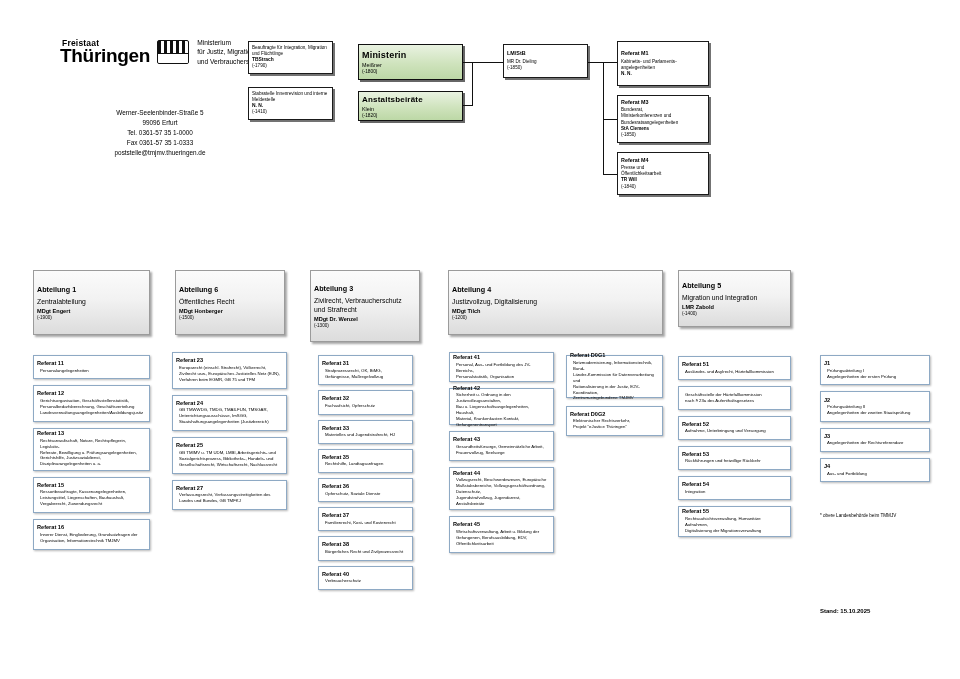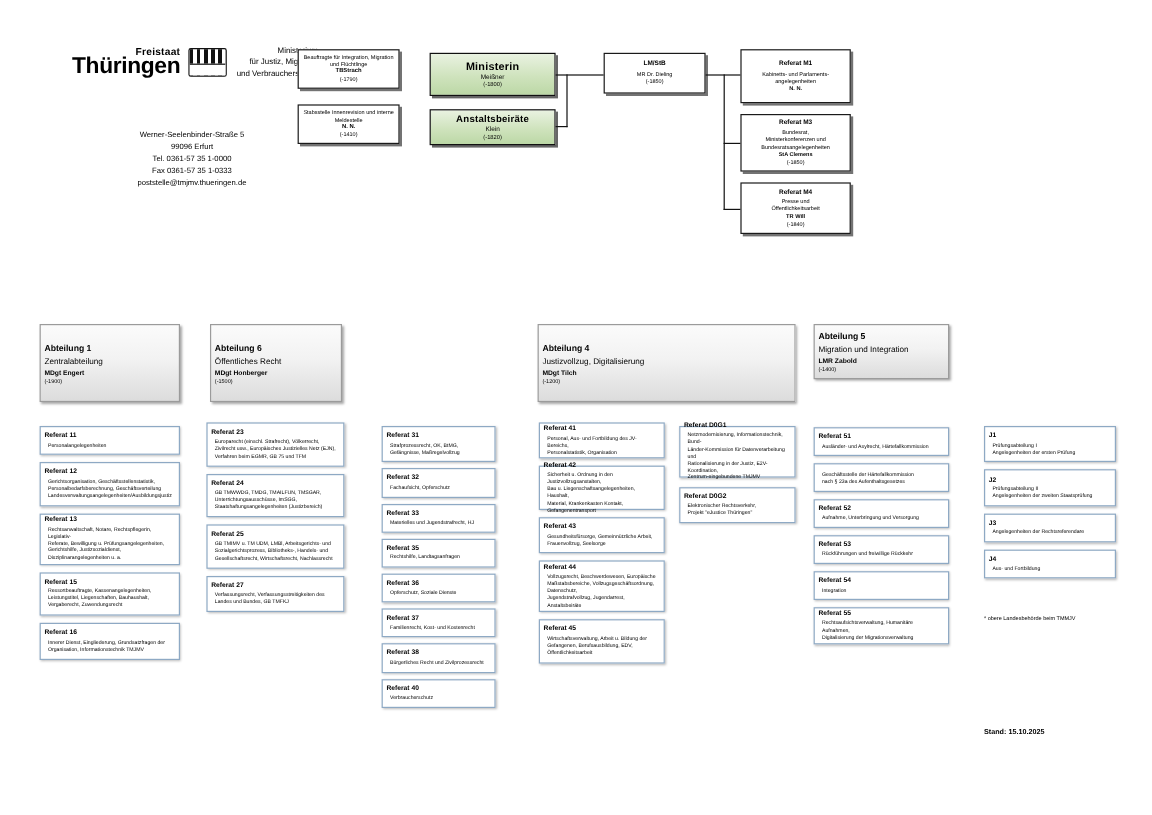--- a/index.html
+++ b/index.html
@@ -7,39 +7,39 @@
     width:960px;height:679px;
     background:#ffffff;
     font-family:"Liberation Sans", sans-serif;
     color:#000;
     position:relative;
     overflow:hidden;
   }
   .stage{position:absolute;left:0;top:0;width:960px;height:679px;}
 
   
-  .logo{position:absolute;left:60px;top:38px;width:230px;text-align:right;}
+  .logo{position:absolute;left:60px;top:38px;width:230px;}
   .logo-row{display:flex;align-items:center;}
   .logo-word{display:flex;flex-direction:column;line-height:1;}
   .logo-freistaat{font-size:8.5px;font-weight:bold;letter-spacing:.2px;margin-left:2px;}
   .logo-thueringen{font-size:19px;font-weight:bold;letter-spacing:-.3px;margin-top:-1px;}
   .logo-crest{width:30px;height:22px;margin:0 7px;border:1px solid #111;border-radius:2px;
      background:
        repeating-linear-gradient(90deg,#111 0 3px,#fff 3px 6px);
      position:relative;overflow:hidden;}
   .logo-crest:after{content:"";position:absolute;left:0;right:0;bottom:0;height:9px;background:#fff;
      border-top:1px solid #111;}
   .logo-crest:before{content:"";position:absolute;left:3px;bottom:1px;width:24px;height:6px;
      background:#111;border-radius:0 0 10px 10px;}
   .logo-min{font-size:6.6px;line-height:1.42;margin-left:1px;}
   .addr{position:absolute;left:60px;top:108px;width:200px;font-size:6.4px;line-height:1.55;text-align:center;}
 
   
   .box{position:absolute;box-sizing:border-box;border:1px solid #2b2b2b;
-       background:#fff;text-align:center;overflow:hidden;
+       background:#fff;overflow:hidden;
        box-shadow:1.5px 1.5px 0 rgba(0,0,0,.55);}
   .box .t1{font-size:5.4px;line-height:1.35;font-weight:bold;}
   .box .t2{font-size:5.1px;line-height:1.35;}
   .box .t3{font-size:4.6px;line-height:1.35;}
 
   .leader{background:linear-gradient(180deg,#e9f2e1 0%,#cfe3bd 55%,#bcd8a6 100%);
           border:1px solid #111;box-shadow:2px 2px 0 rgba(0,0,0,.6);}
   .leader .ttl{font-size:9px;font-weight:bold;letter-spacing:.2px;}
   .leader .nm{font-size:5.4px;margin-top:2px;}
   .leader .tel{font-size:4.8px;margin-top:1px;}
@@ -163,29 +163,37 @@
     </div>
   </div>
   <div class="dept" style="left:175px;top:270px;width:110px;height:65px;">
     <div class="boxinner">
       <div class="num">Abteilung 6</div>
       <div class="nm multiline">Öffentliches Recht</div>
       <div class="pers">MDgt Honberger</div>
       <div class="tel">(-1500)</div>
     </div>
   </div>
+  <div class="dept" style="left:310px;top:270px;width:110px;height:72px;">
+    <div class="boxinner">
+      <div class="num">Abteilung 3</div>
+      <div class="nm multiline">Zivilrecht, Verbraucherschutz<br>und Strafrecht</div>
+      <div class="pers">MDgt Dr. Wenzel</div>
+      <div class="tel">(-1300)</div>
+    </div>
+  </div>
   <div class="dept" style="left:448px;top:270px;width:215px;height:65px;">
     <div class="boxinner">
       <div class="num">Abteilung 4</div>
       <div class="nm multiline">Justizvollzug, Digitalisierung</div>
       <div class="pers">MDgt Tilch</div>
       <div class="tel">(-1200)</div>
     </div>
   </div>
-  <div class="dept" style="left:678px;top:270px;width:113px;height:46px;">
+  <div class="dept" style="left:678px;top:270px;width:113px;height:57px;">
     <div class="boxinner">
       <div class="num">Abteilung 5</div>
       <div class="nm multiline">Migration und Integration</div>
       <div class="pers">LMR Zabold</div>
       <div class="tel">(-1400)</div>
     </div>
   </div>
 
   <div id="col-1" style="position:absolute;left:33px;top:355px;width:117px;">
       <div class="ref" style="left: 0px; top: 0px; width: 100%; height: 24.2px;">

